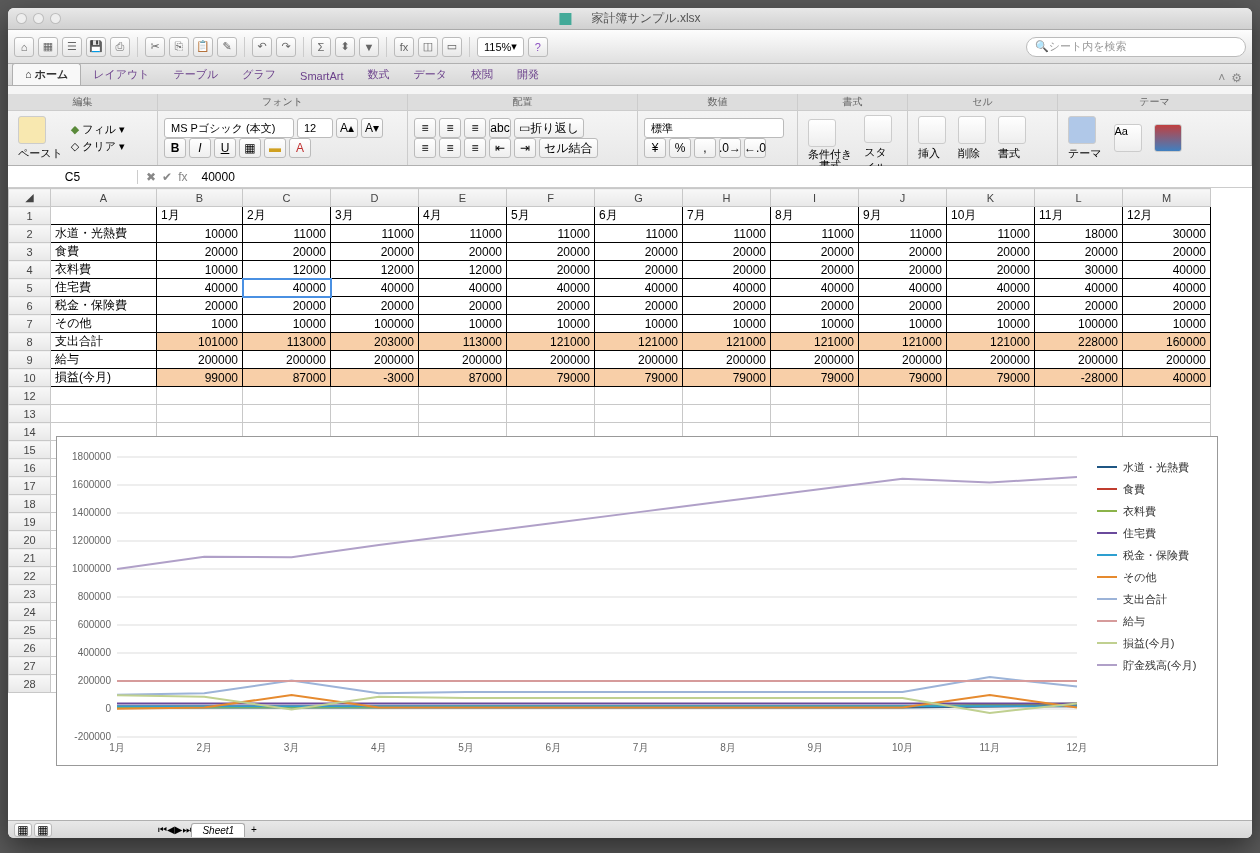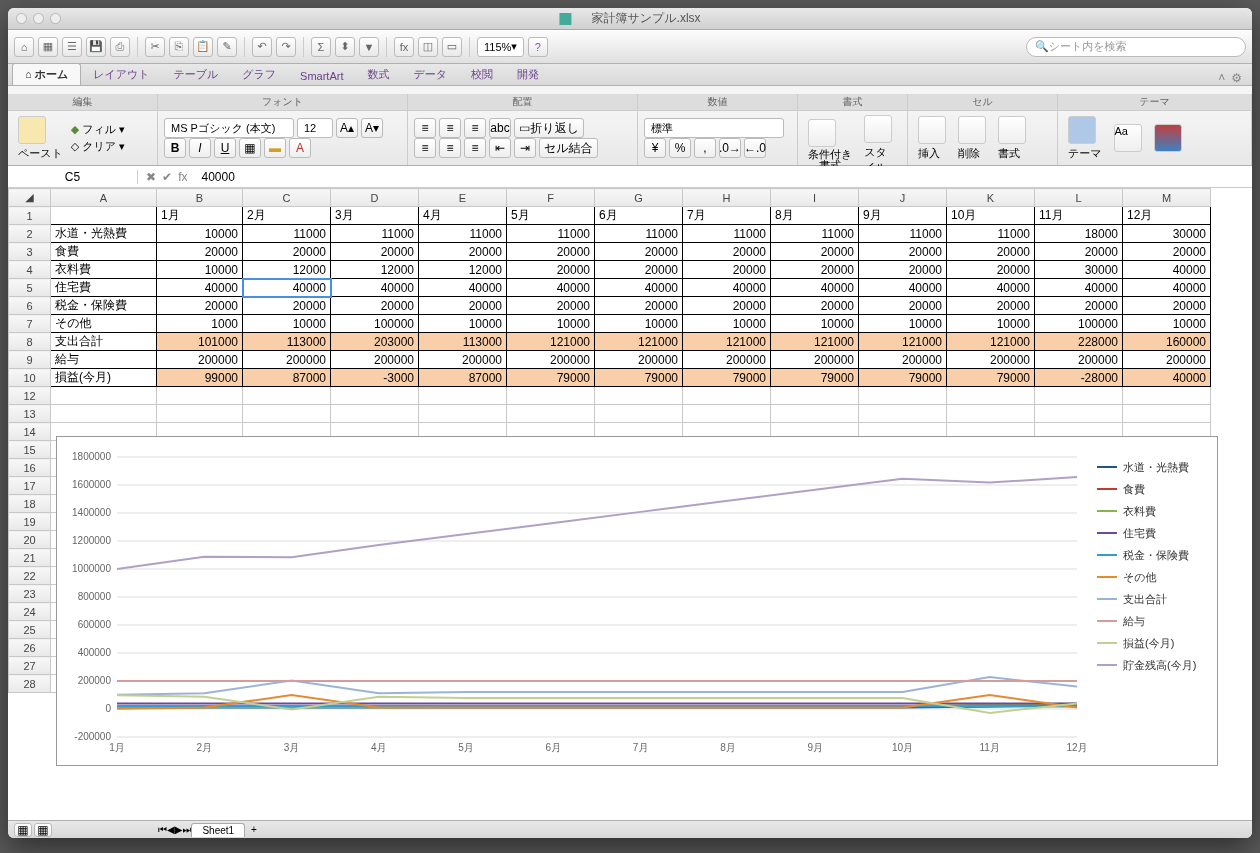--- a/index.html
+++ b/index.html
@@ -41,21 +41,21 @@
 .colh { text-align: center; }
 .rowh { width: 42px; text-align: center; background: linear-gradient(#f8f8f8,#e8e8e8); }
 .cell { padding: 0 4px; }
 .data-label { text-align: left; border: 1px solid #000 !important; }
 .data-num { text-align: right; border: 1px solid #000 !important; }
 .hl { background: #f8cfa8; }
 .sel { background: #fff; outline: 2px solid #4a90e2; outline-offset: -1px; }
 .chart { position: absolute; left: 48px; top: 248px; width: 1162px; height: 330px; background: #fff; border: 1px solid #999; }
 .status { height: 18px; background: linear-gradient(#e8e8e8,#d8d8d8); border-top: 1px solid #b0b0b0; display: flex; align-items: center; font-size: 10px; }
 .sheet-tabs { display: flex; align-items: center; margin-left: 100px; }
-.sheet-tab { background: #fff; border: 1px solid #aaa; border-bottom: none; padding: 1px 10px; border-radius: 3px 3px 0 0; font-size: 10px; }
+.sheet-tab { background: #fff; border: 1px solid #aaa; border-bottom: none; padding: 1px 10px; border-radius: 3px 3px 0 0; font-size: 10px; font-style: italic; }
 </style>
 </head>
 <body>
 
 <div class="window">
   <div class="titlebar">
     <div class="traffic">
       <div class="tl" style="background:#eee"></div>
       <div class="tl" style="background:#eee"></div>
       <div class="tl" style="background:#eee"></div>

